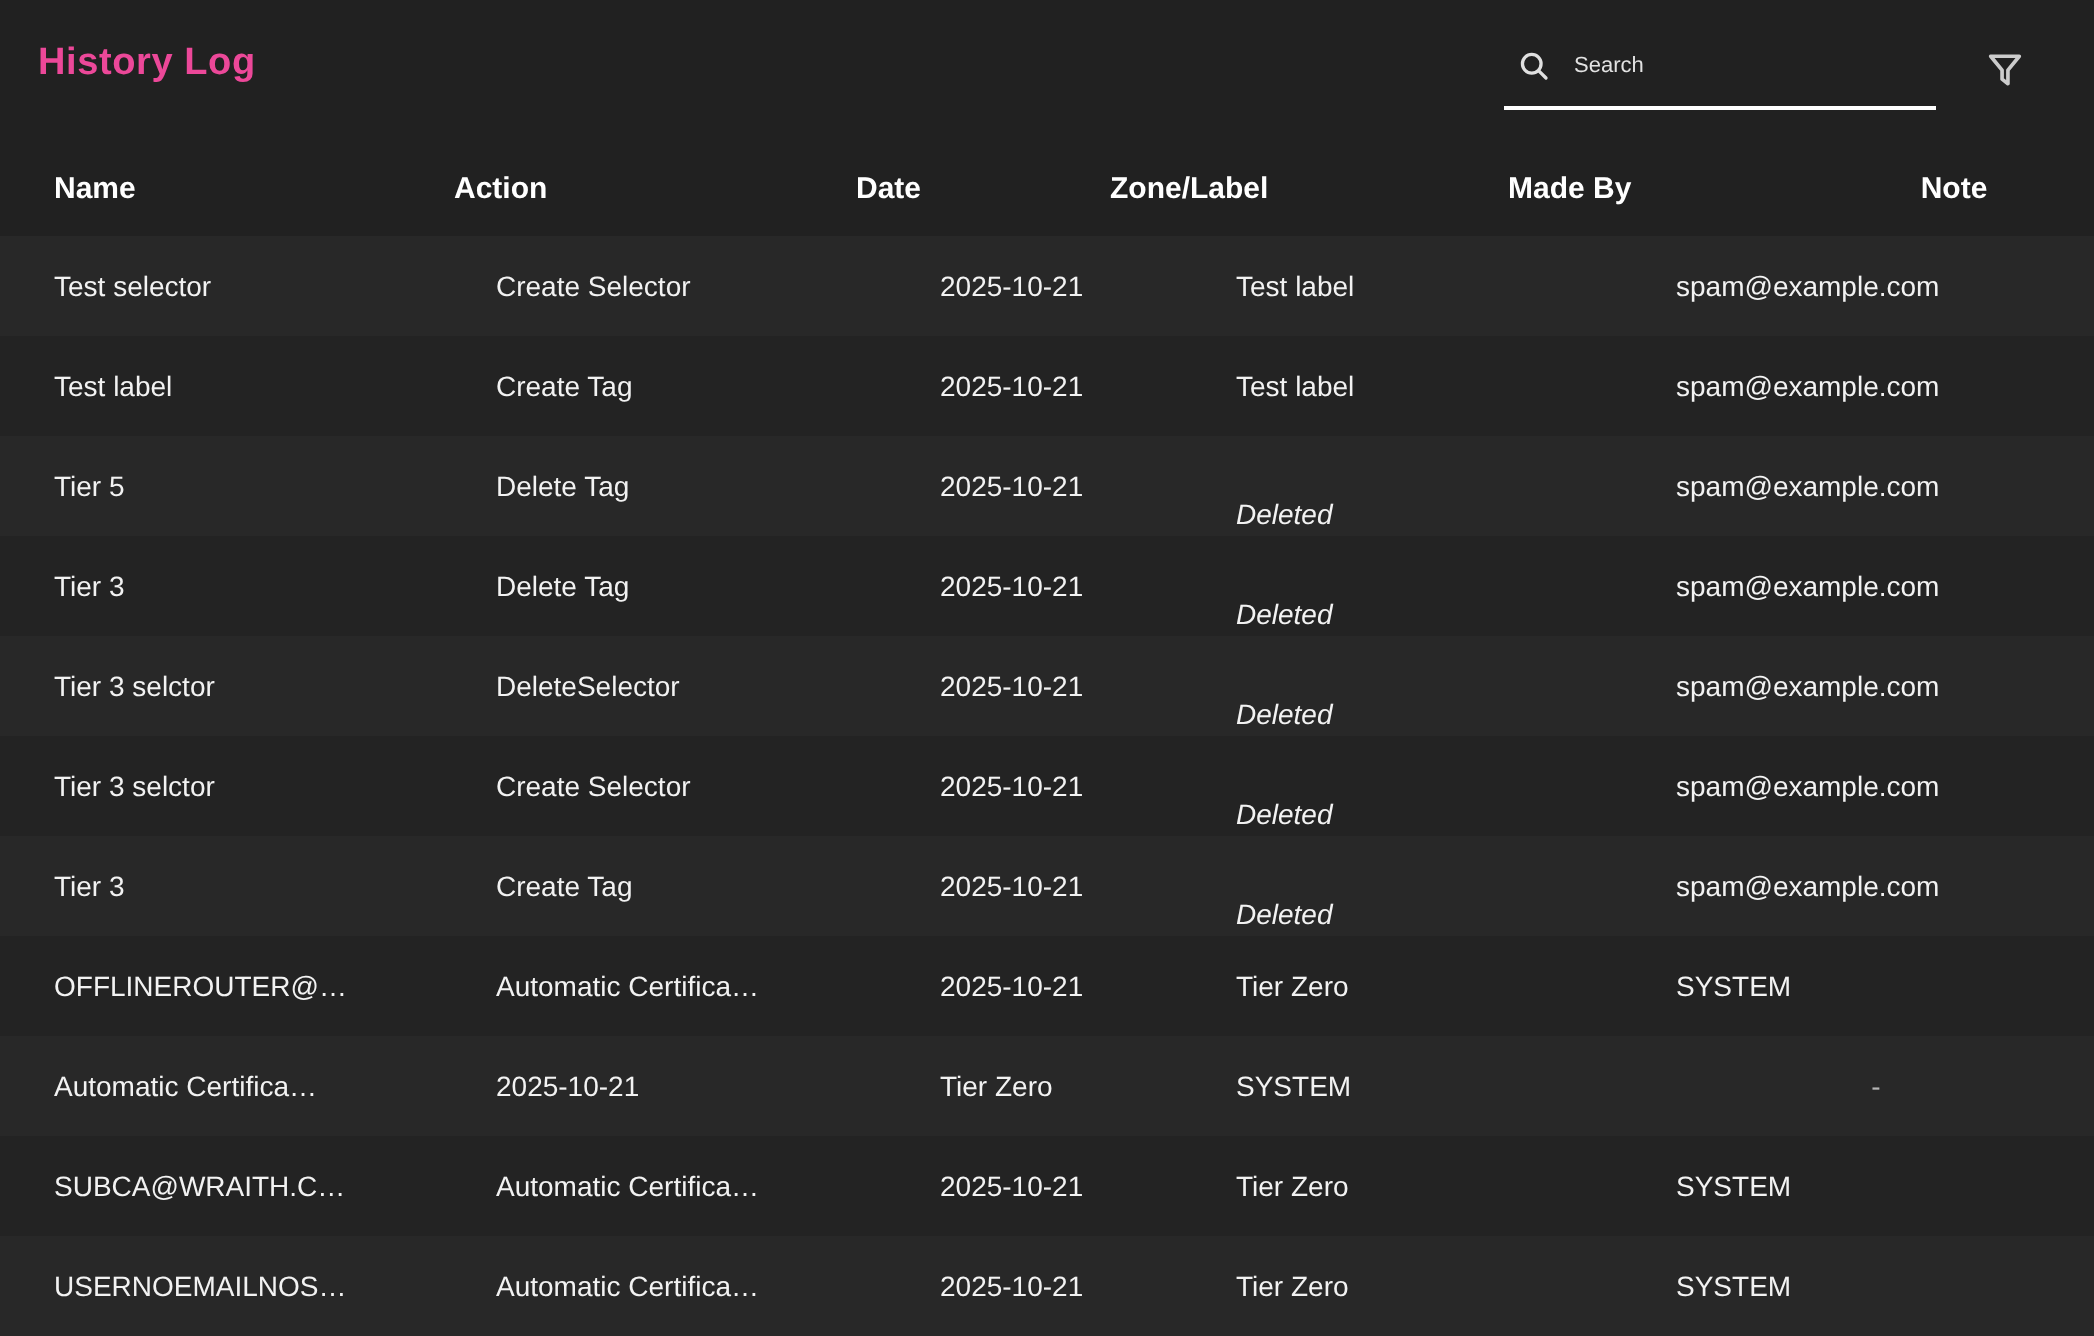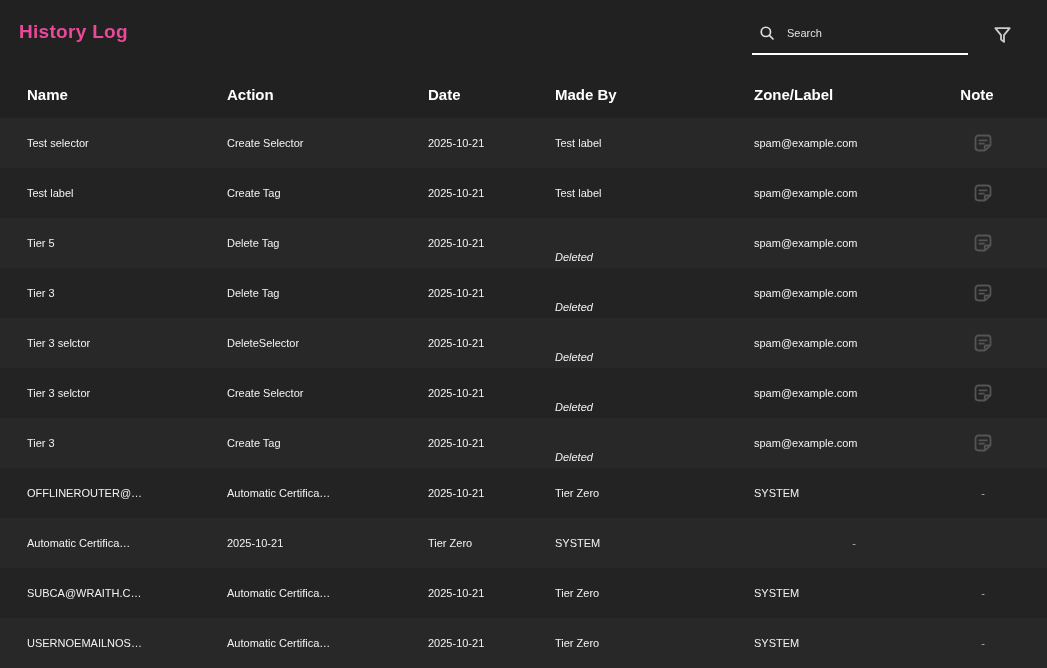--- a/index.html
+++ b/index.html
@@ -50,21 +50,21 @@
     align-items: center;
   }
   .thead {
     height: 48px;
     font-size: 15px; font-weight: 700; color: #ffffff;
     background: #212121;
   }
   .thead .note-col { text-align: center; }
   .row {
     height: 50px;
-    font-size: 11px; color: #f2f2f2;
+    font-size: 14px; color: #f2f2f2; gap: 21px;
   }
   .rows .row:nth-child(odd)  { background: #282828; }
   .rows .row:nth-child(even) { background: #232323; }
   .cell { padding-right: 12px; white-space: nowrap; overflow: hidden; }
   .cell-zone.deleted { font-style: italic; margin-top: 28px; }
   .cell-note { text-align: center; padding-right: 0; color: #b5b5b5; }
   .cell-note svg { display: block; margin: 0 auto; }
 </style>
 </head>
 <body>
@@ -90,22 +90,22 @@
           <path d="M4.2 4.5 h15.6 l-6.2 7.6 v7.4 l-3.2 -2.5 v-4.9 Z"></path>
         </svg>
       </span>
     </button>
   </div>
 
   <div class="thead grid-cols">
     <div class="cell">Name</div>
     <div class="cell">Action</div>
     <div class="cell">Date</div>
+    <div class="cell">Zone/Label</div>
     <div class="cell">Made By</div>
-    <div class="cell">Zone/Label</div>
     <div class="cell note-col">Note</div>
   </div>
 
   <div class="rows">
       <div class="row grid-cols">
       <div class="cell cell-name">Test selector</div>
       <div class="cell cell-action">Create Selector</div>
       <div class="cell cell-date">2025-10-21</div>
       <div class="cell cell-zone">Test label</div>
       <div class="cell cell-made-by">spam@example.com</div>

